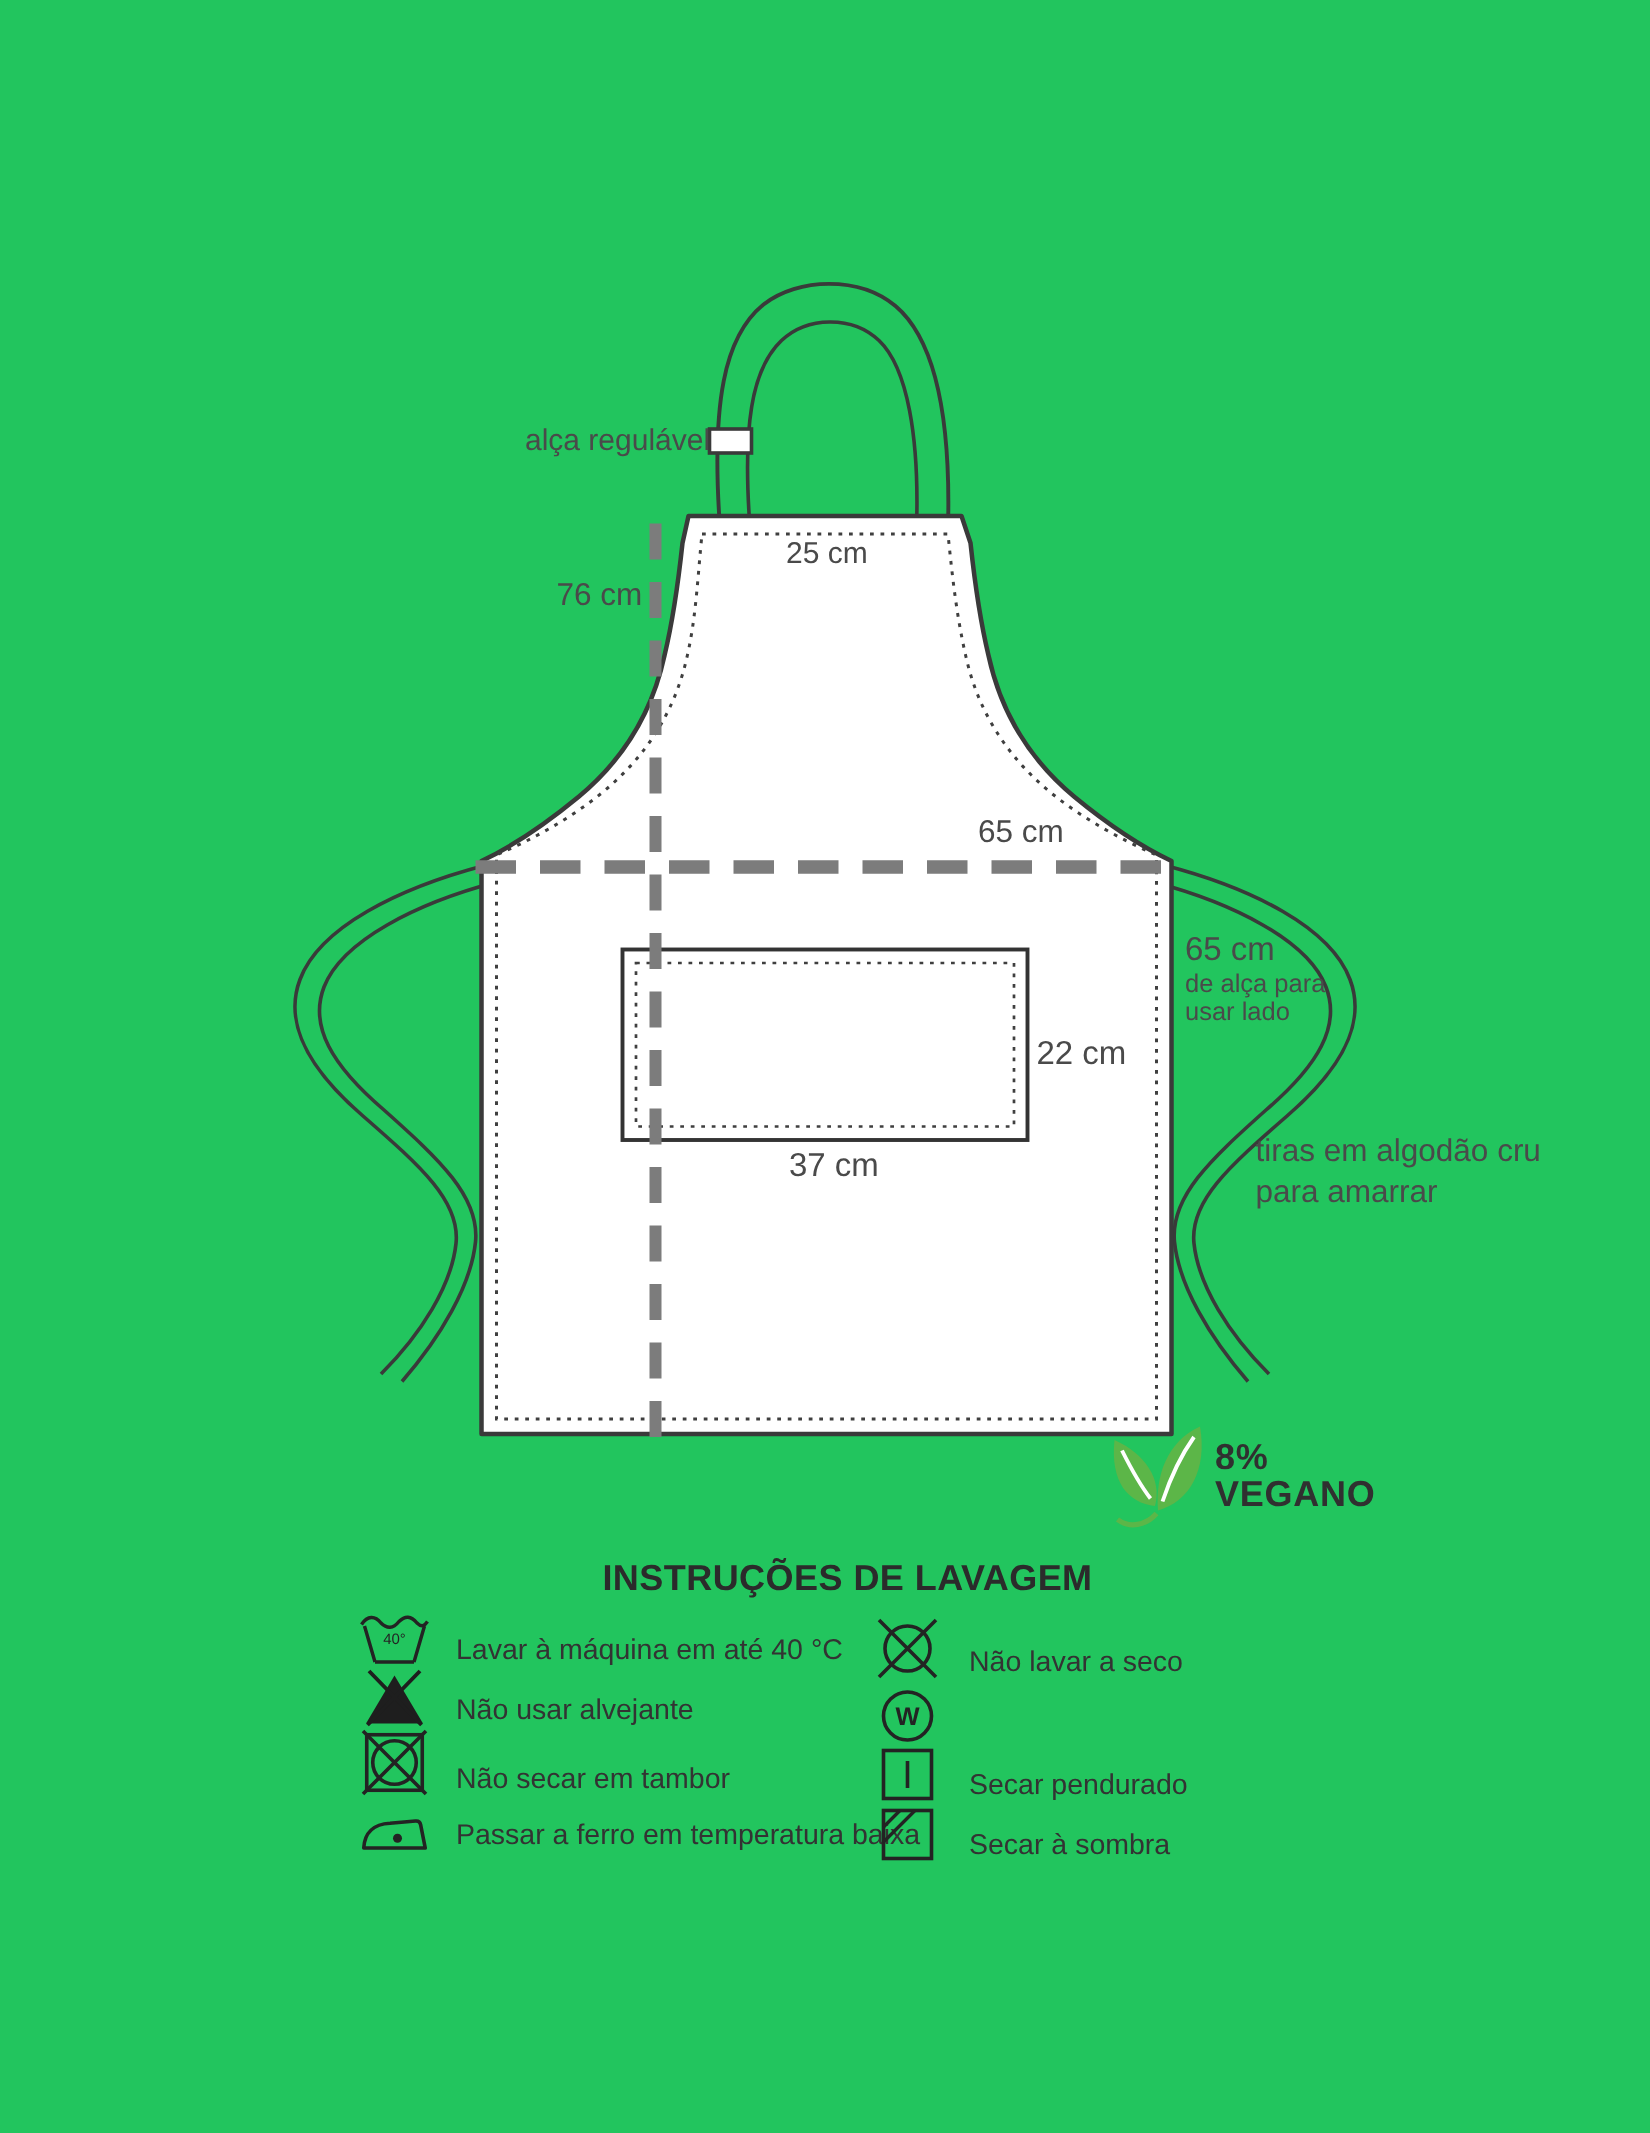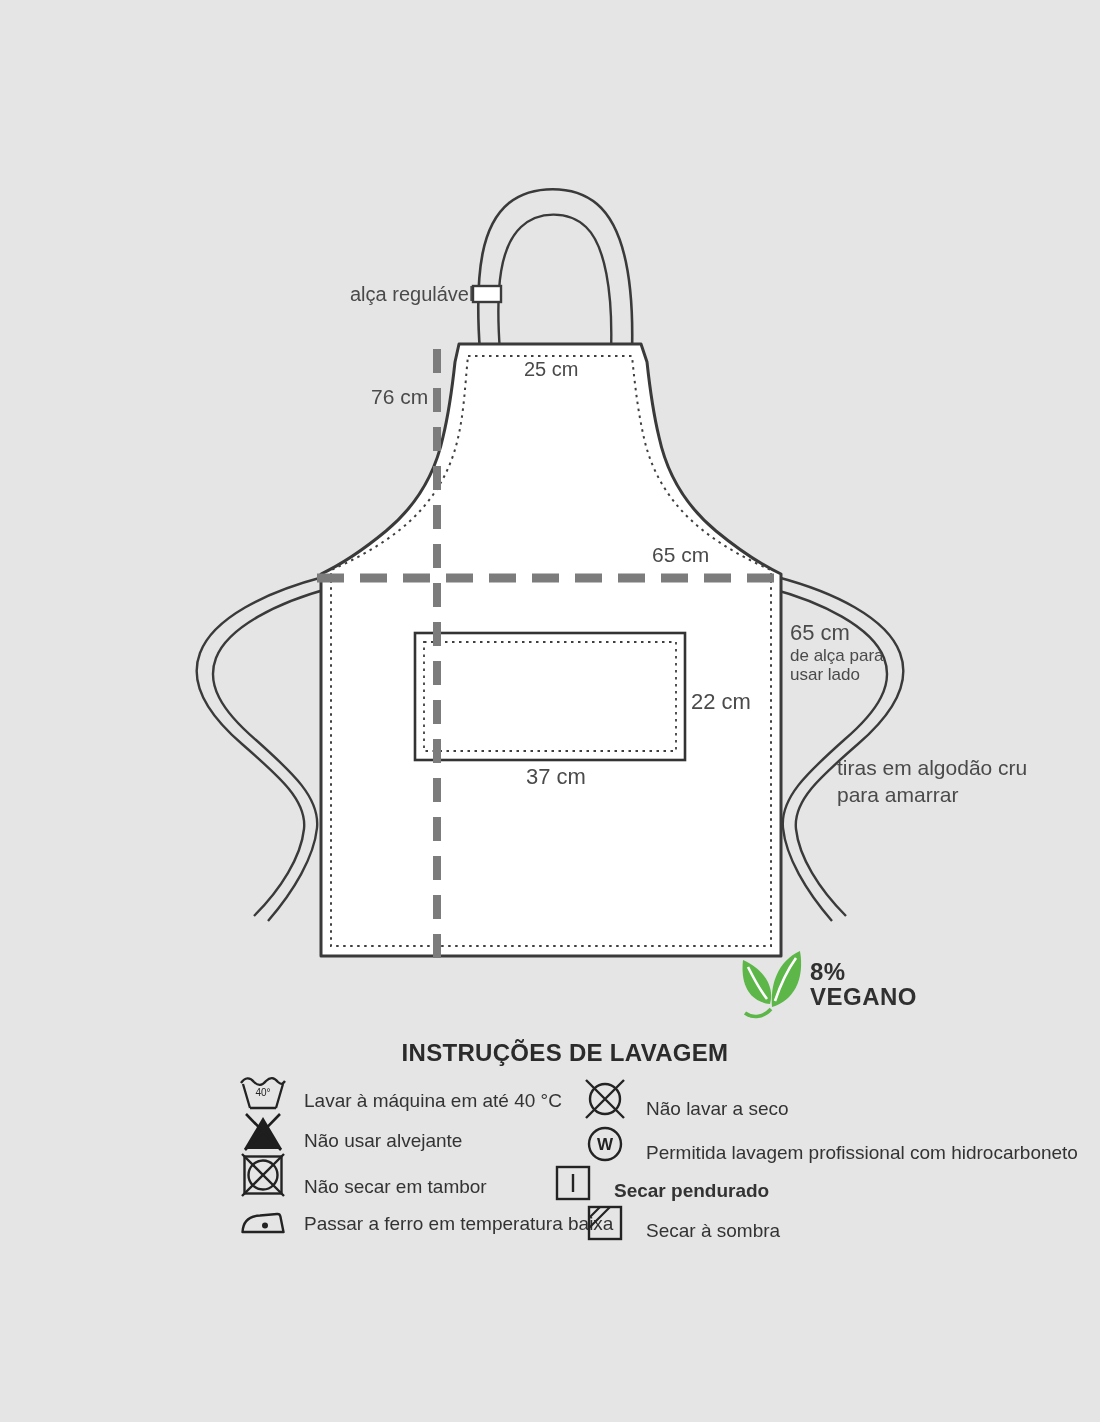--- a/index.html
+++ b/index.html
@@ -1,17 +1,17 @@
 <!DOCTYPE html>
 <html><head>
 <meta charset="utf-8">
 <style>
   html,body{margin:0;padding:0;background:#ffffff;}
   .canvas{
-    position:relative;width:1100px;height:1422px;background:#e5e5e5;overflow:hidden;
+    position:relative;width:1100px;height:1422px;background:#22c55e;overflow:hidden;
     font-family:"Liberation Sans", sans-serif;color:#4a4a4a;
   }
   .lbl{position:absolute;white-space:nowrap;color:#4a4a4a;}
   .lbl-20{font-size:20px;}
   .lbl-21{font-size:21px;}
   .lbl-22{font-size:22px;}
   .tie-note{position:absolute;font-size:21px;line-height:27px;color:#4a4a4a;}
   .tie-len{position:absolute;color:#4a4a4a;}
   .tie-len .l1{font-size:22px;}
   .tie-len .l2{font-size:17px;line-height:19px;}
@@ -145,24 +145,23 @@
     <span class="care-label">Não lavar a seco</span>
   </div>
 
   <div class="care-row" style="left:578px;top:1124px;">
     <span class="care-icon">
       <svg width="40" height="40" viewBox="0 0 40 40">
         <circle cx="20" cy="20" r="16" fill="none" stroke="#232323" stroke-width="2.4"></circle>
         <text class="icon-w" x="20" y="26" text-anchor="middle">W</text>
       </svg>
     </span>
-    <span class="care-label">Permitida lavagem profissional com hidrocarboneto</span>
   </div>
 
-  <div class="care-row" style="left:546px;top:1164px;font-weight:bold;">
+  <div class="care-row" style="left:578px;top:1164px;">
     <span class="care-icon">
       <svg width="40" height="38" viewBox="0 0 40 38">
         <rect x="4" y="3" width="32" height="32" fill="none" stroke="#232323" stroke-width="2.4"></rect>
         <path d="M20 10 L20 28" stroke="#232323" stroke-width="2.4"></path>
       </svg>
     </span>
     <span class="care-label">Secar pendurado</span>
   </div>
 
   <div class="care-row" style="left:578px;top:1204px;">

